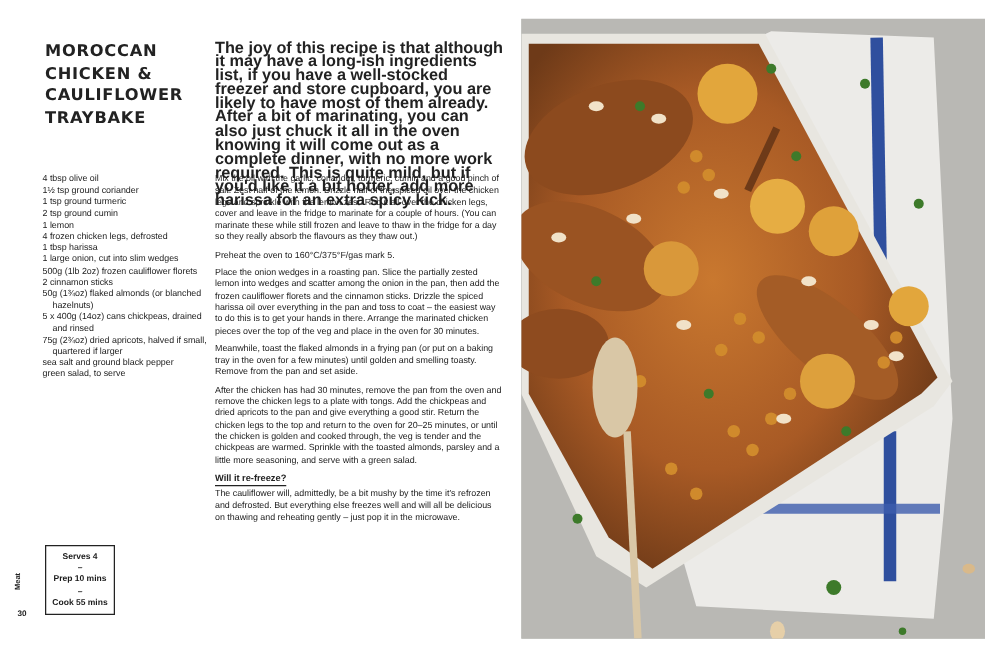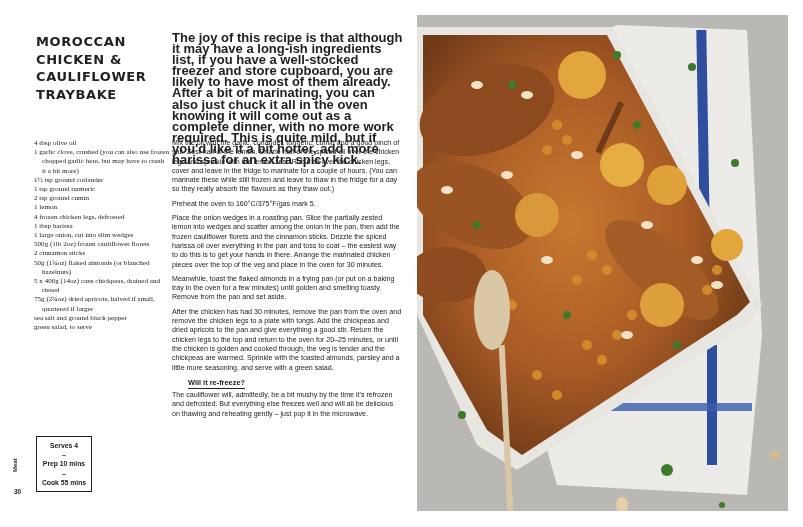--- a/index.html
+++ b/index.html
@@ -12,30 +12,30 @@
     font-size: 13px; line-height: 17.5px; letter-spacing: 0.6px; color: #222;
   }
   .intro {
     position: absolute; left: 172px; top: 32px; width: 232px;
     font-weight: bold; font-size: 13px; line-height: 11.1px; color: #222;
   }
   .ingredients {
     position: absolute; left: 34px; top: 139px; width: 135px;
     font-size: 7.1px; line-height: 9.2px; color: #222;
   }
-  .ingredients li { list-style: none; padding-left: 8px; text-indent: -8px; font-family: Liberation Serif, serif; }
+  .ingredients li { list-style: none; padding-left: 8px; text-indent: -8px; }
 
   .method {
     position: absolute; left: 172px; top: 139px; width: 230px;
     font-size: 7.1px; line-height: 9.3px; color: #222;
   }
   .method p { margin-bottom: 5px; }
   .method h4 {
     font-size: 7.4px; font-weight: bold; display: inline-block;
-    border-bottom: 1px solid #222; padding-bottom: 1px; margin-bottom: 2px; margin-left: 16px;
+    border-bottom: 1px solid #222; padding-bottom: 1px; margin-bottom: 2px;
   }
 
   .info-box {
     position: absolute; left: 36px; top: 436px; width: 56px; height: 56px;
     border: 1.6px solid #222; text-align: center;
     font-weight: bold; font-size: 6.8px; line-height: 9.3px;
     display: flex; flex-direction: column; justify-content: center;
   }
   .section-label {
     position: absolute; left: 12px; top: 472px;
@@ -52,21 +52,20 @@
 </style>
 </head>
 <body>
 
 <h1 class="title">MOROCCAN CHICKEN &amp; CAULIFLOWER TRAYBAKE</h1>
 
 <p class="intro">The joy of this recipe is that although it may have a long-ish ingredients list, if you have a well-stocked freezer and store cupboard, you are likely to have most of them already. After a bit of marinating, you can also just chuck it all in the oven knowing it will come out as a complete dinner, with no more work required. This is quite mild, but if you'd like it a bit hotter, add more harissa for an extra spicy kick.</p>
 
 <ul class="ingredients">
   <li>4 tbsp olive oil</li>
-  <li>1 garlic clove, crushed (you can also use frozen chopped garlic here, but may have to crush it a bit more)</li>
   <li>1½ tsp ground coriander</li>
   <li>1 tsp ground turmeric</li>
   <li>2 tsp ground cumin</li>
   <li>1 lemon</li>
   <li>4 frozen chicken legs, defrosted</li>
   <li>1 tbsp harissa</li>
   <li>1 large onion, cut into slim wedges</li>
   <li>500g (1lb 2oz) frozen cauliflower florets</li>
   <li>2 cinnamon sticks</li>
   <li>50g (1¾oz) flaked almonds (or blanched hazelnuts)</li>

